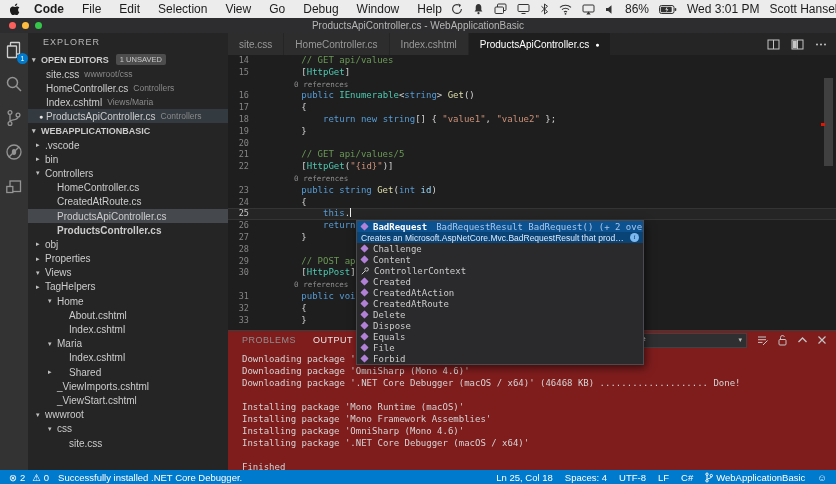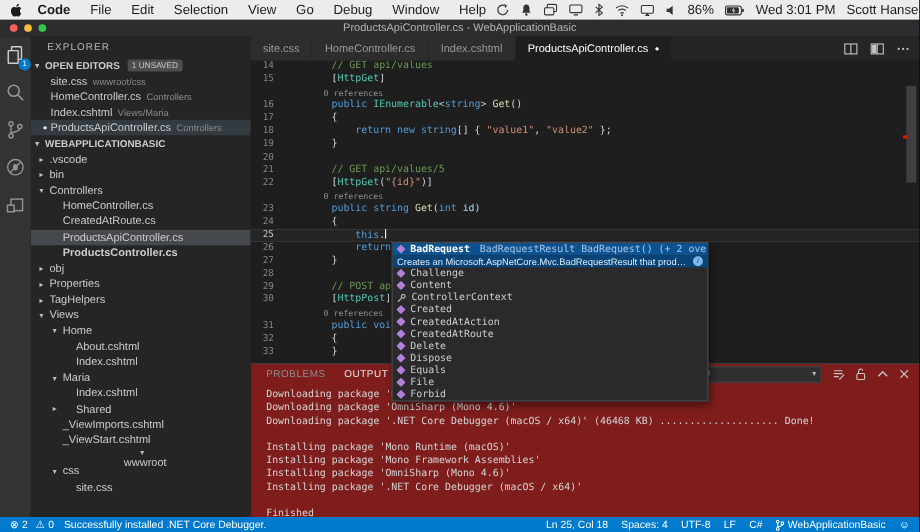--- a/index.html
+++ b/index.html
@@ -298,26 +298,26 @@
           </div>
           <div class="tree-row" style="padding-left: 8px;">
             <span class="arrow">▸</span>
             <span>obj</span>
           </div>
           <div class="tree-row" style="padding-left: 8px;">
             <span class="arrow">▸</span>
             <span>Properties</span>
           </div>
           <div class="tree-row" style="padding-left: 8px;">
+            <span class="arrow">▾</span>
+            <span>Views</span>
+          </div>
+          <div class="tree-row" style="padding-left: 8px;">
             <span class="arrow">▸</span>
             <span>TagHelpers</span>
-          </div>
-          <div class="tree-row" style="padding-left: 8px;">
-            <span class="arrow">▾</span>
-            <span>Views</span>
           </div>
           <div class="tree-row" style="padding-left: 20px;">
             <span class="arrow">▾</span>
             <span>Home</span>
           </div>
           <div class="tree-row" style="padding-left: 41px;">
             <span>About.cshtml</span>
           </div>
           <div class="tree-row" style="padding-left: 41px;">
             <span>Index.cshtml</span>
@@ -332,21 +332,21 @@
           <div class="tree-row" style="padding-left: 20px; gap: 12px;">
             <span class="arrow">▸</span>
             <span>Shared</span>
           </div>
           <div class="tree-row" style="padding-left: 29px;">
             <span>_ViewImports.cshtml</span>
           </div>
           <div class="tree-row" style="padding-left: 29px;">
             <span>_ViewStart.cshtml</span>
           </div>
-          <div class="tree-row" style="padding-left: 8px; flex-direction: column;">
+          <div class="tree-row" style="padding-left: 8px;">
             <span class="arrow">▾</span>
             <span>wwwroot</span>
           </div>
           <div class="tree-row" style="padding-left: 20px;">
             <span class="arrow">▾</span>
             <span>css</span>
           </div>
           <div class="tree-row" style="padding-left: 41px;">
             <span>site.css</span>
           </div>

